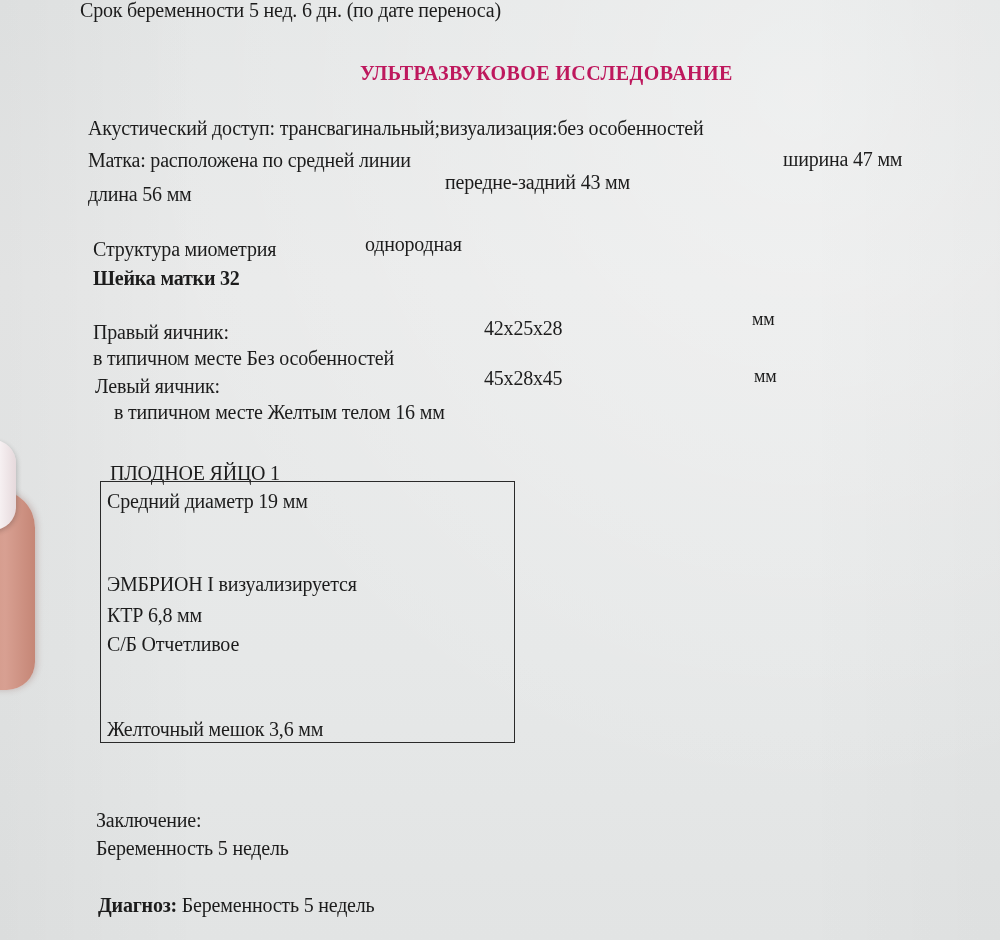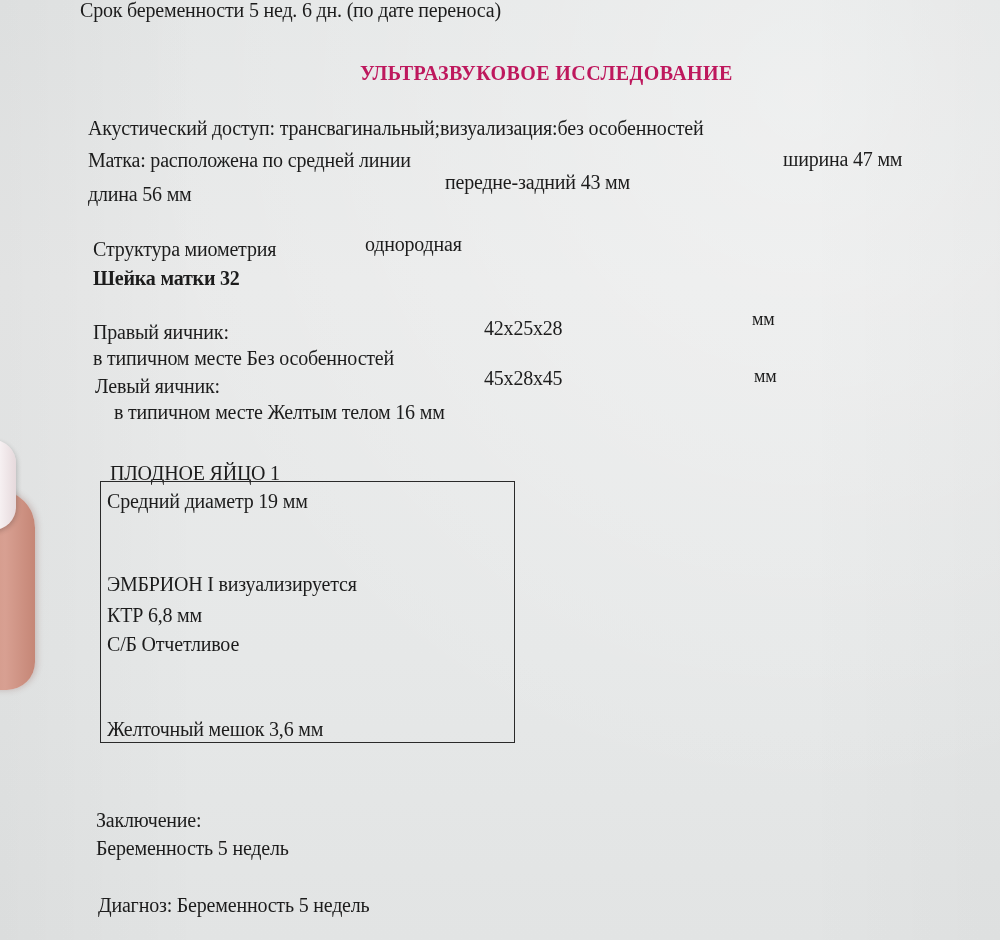--- a/index.html
+++ b/index.html
@@ -35,21 +35,21 @@
     color: #be185d;
     margin-top: 18px;
   }
   .box {
     position: absolute;
     left: 100px; top: 481px;
     width: 415px; height: 262px;
     border: 1.5px solid #2a2a2a;
     box-sizing: border-box;
   }
-  .bold { font-weight: normal; }
+  .bold { font-weight: bold; }
   .finger {
     position: absolute; left: -40px; top: 490px;
     width: 75px; height: 200px;
     border-radius: 40px 40px 30px 30px;
     background: linear-gradient(90deg, #c98c7c, #d8a092 60%, #c58676);
     box-shadow: 2px 0 6px rgba(120,60,50,0.25);
   }
   .nail {
     position: absolute; left: -30px; top: 440px;
     width: 46px; height: 90px;

